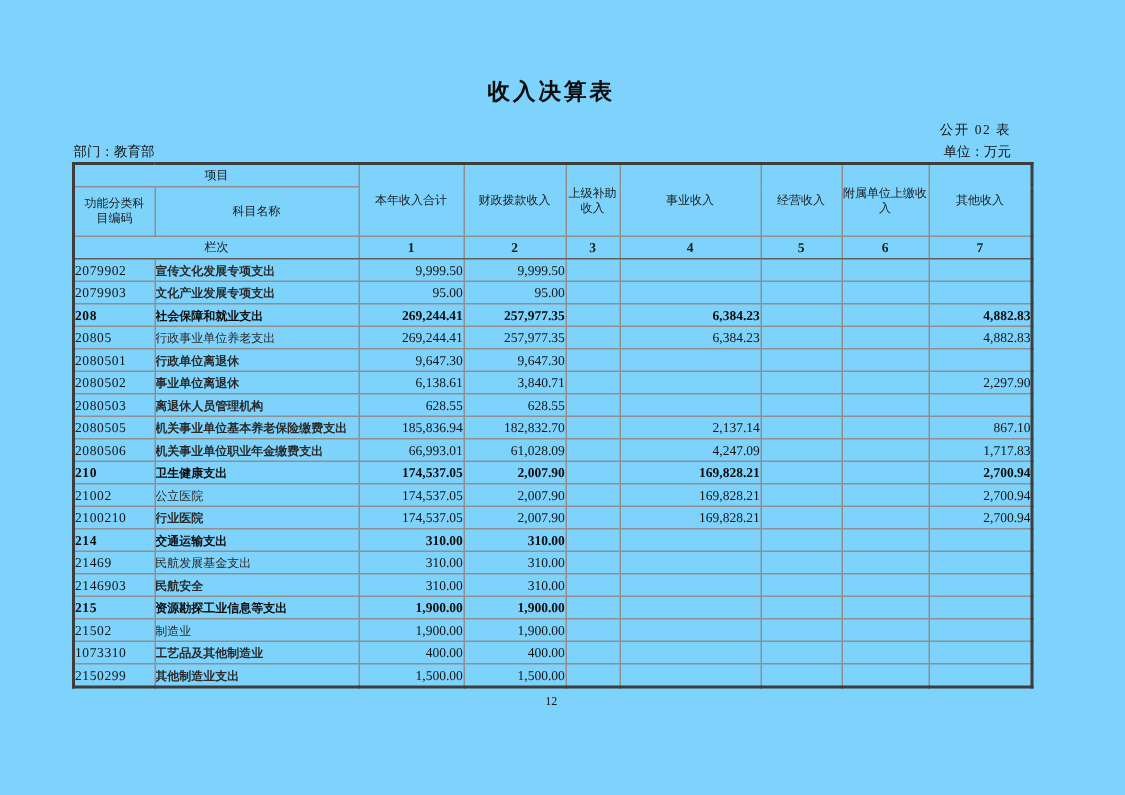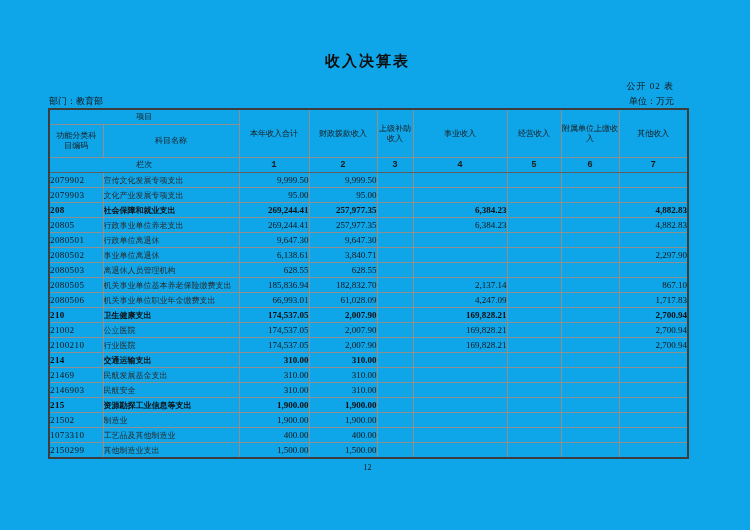--- a/index.html
+++ b/index.html
@@ -1,51 +1,51 @@
 <!DOCTYPE html>
 <html><head>
 <meta charset="utf-8">
 <style>
   html,body { margin:0; padding:0; background:#ffffff; }
   .page {
-    position:relative; width:750px; height:530px; background:#0ea5e9;
+    position:relative; width:750px; height:530px; background:#7dd3fc;
     font-family:"Liberation Serif","DejaVu Serif",serif; color:#141414; overflow:hidden;
   }
   .title {
     position:absolute; top:52px; left:48px; width:639px; text-align:center;
     font-size:15px; font-weight:bold; letter-spacing:2px; color:#0d0d0d;
   }
   .doc-label { position:absolute; top:80px; right:76px; font-size:9px; letter-spacing:1px; }
   .meta-dept { position:absolute; top:95px; left:49px; font-size:9px;font-family:Liberation Serif, serif; }
   .meta-unit { position:absolute; top:95px; right:76px; font-size:9px; }
   table.rev {
     position:absolute; left:48px; top:108px; width:639px;
     border-collapse:collapse; table-layout:fixed;
     border:2px solid #3d3d3d;
   }
   table.rev th, table.rev td {
     border:1px solid #8f8f8f; padding:0; overflow:hidden;
   }
   table.rev th {
     font-weight:normal; font-size:8px; color:#1c1c1c; text-align:center;
-    vertical-align:middle; line-height:10px; white-space:normal;font-family:Liberation Mono, monospace;
+    vertical-align:middle; line-height:10px; white-space:normal;
   }
   tr.h1 th { height:14px; }
   tr.h2 th { height:32px; }
   tr.lanci th { height:14px; border-bottom:1px solid #5e5e5e; }
   tr.lanci th.digit { font-weight:bold; font-size:9px; }
   .w42 { display:inline-block; width:42px; line-height:10px; }
   .w33 { display:inline-block; width:33px; line-height:10px; }
   tbody td { height:14px; font-size:9px; white-space:nowrap; vertical-align:middle; }
   td.code { text-align:left; padding-left:6px; letter-spacing:0.4px;margin-left:24px; }
   td.name { text-align:left; font-size:8px; color:#2b2b2b; }
   td.num  { text-align:right; padding-right:6px; }
   .ind0 { padding-left:3px; }
   .ind1 { padding-left:5px; }
-  .ind2 { padding-left:11px; }
+  .ind2 { padding-left:11px;font-weight:bold; }
   tbody tr.bold td { font-weight:bold; color:#0d0d0d; border-top:1px solid #606060; }
   .page-num { position:absolute; top:463px; left:48px; width:639px; text-align:center; font-size:8px; }
 </style>
 </head>
 <body>
 
 <div class="page">
 
   <div class="title">收入决算表</div>
   <div class="doc-label">公开 02 表</div>

